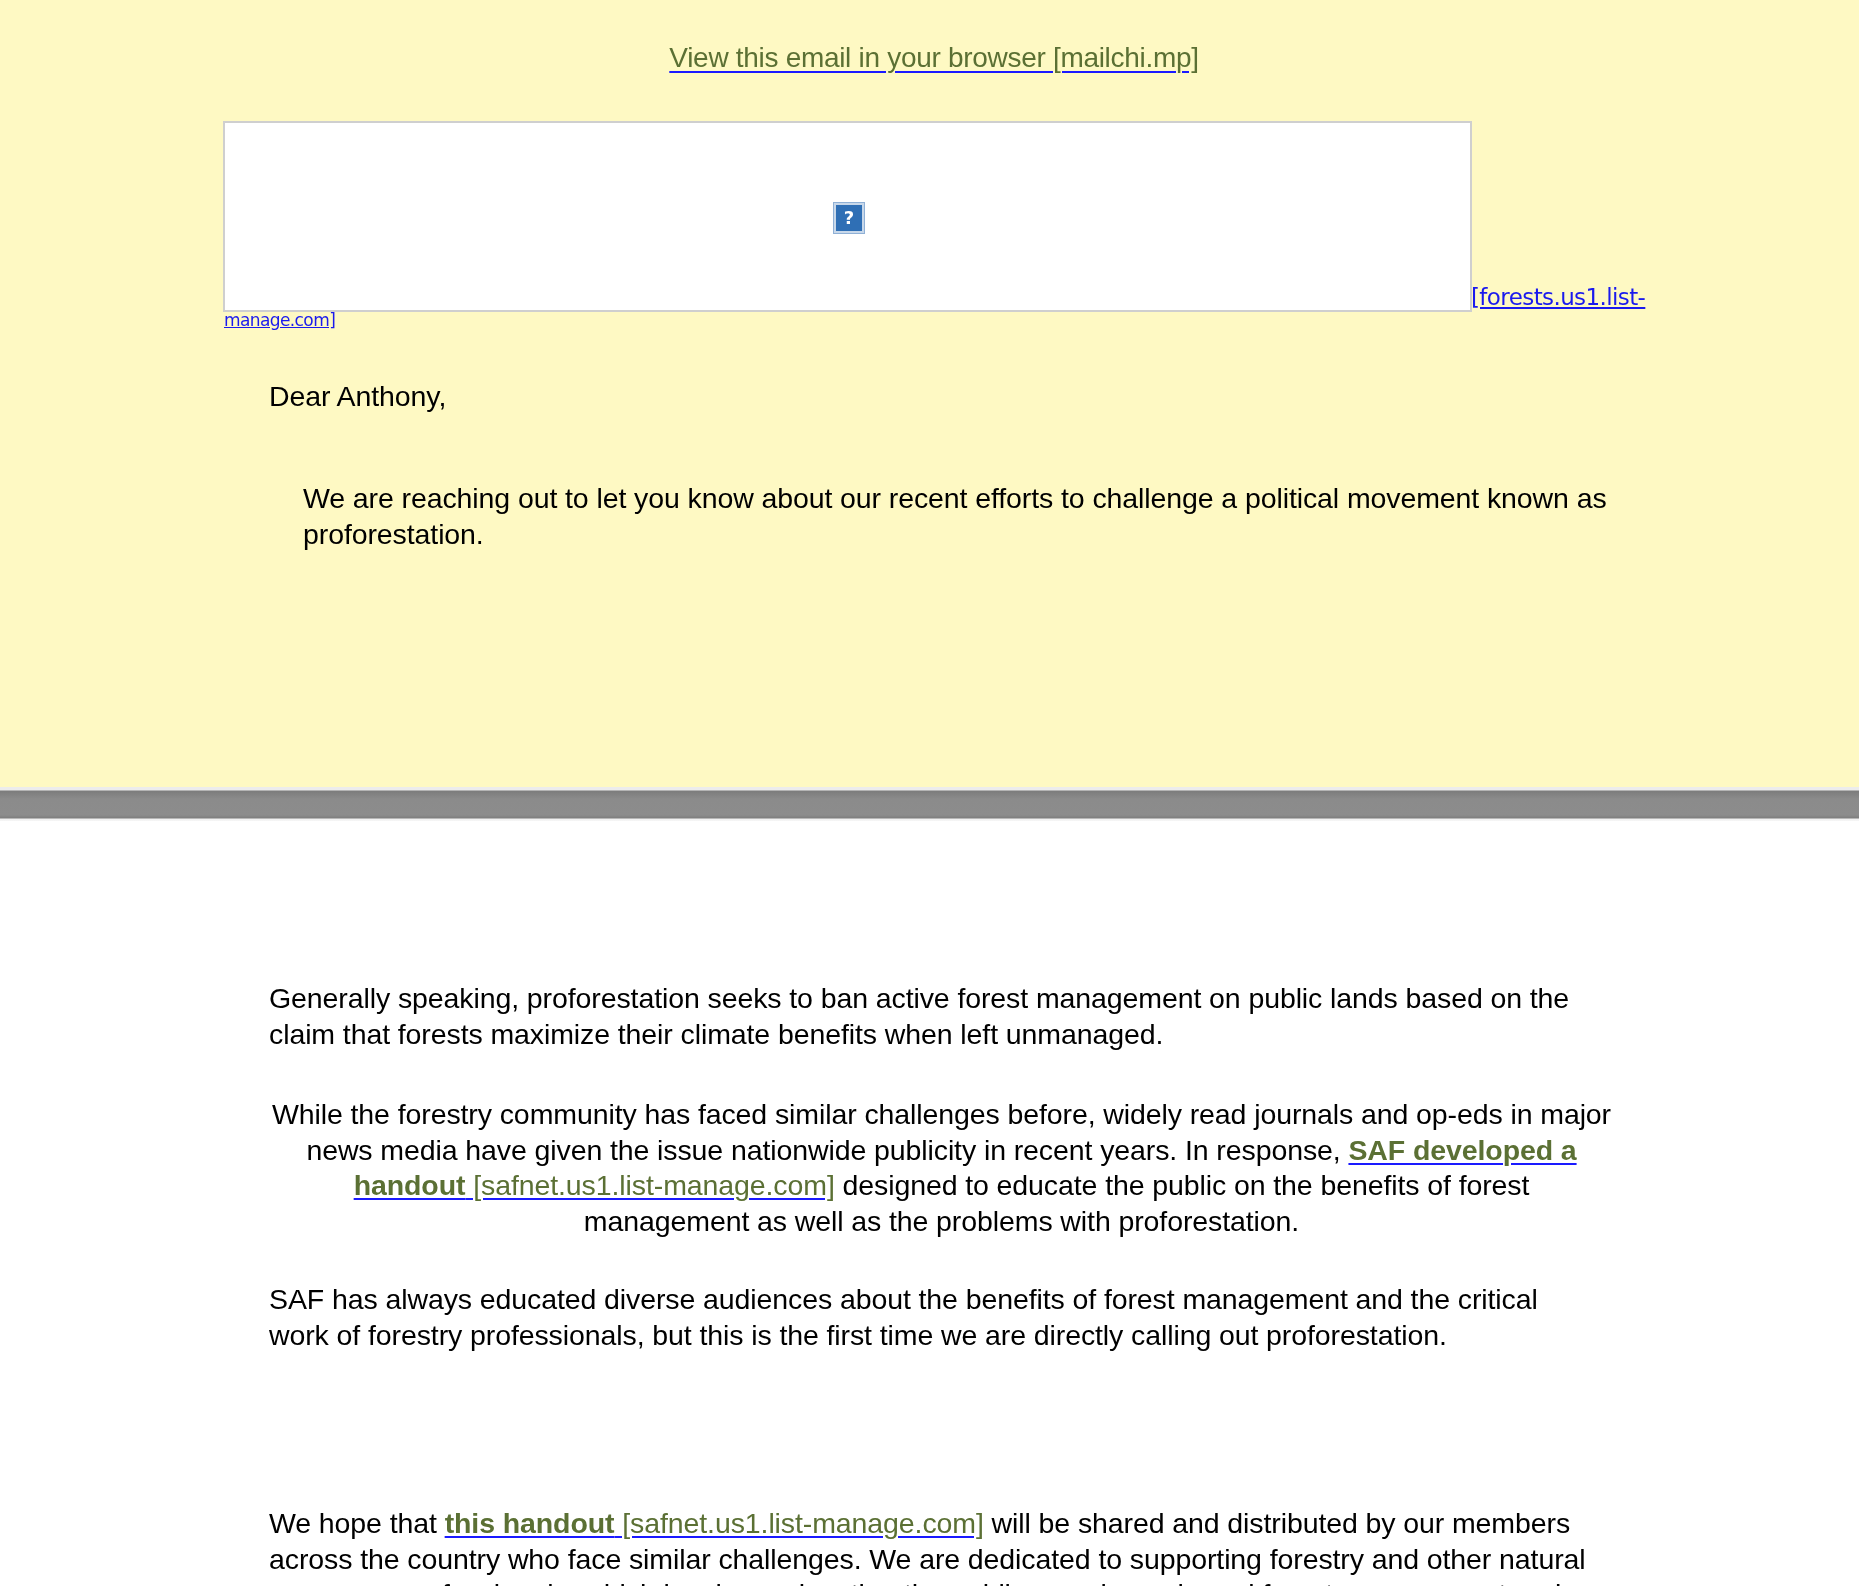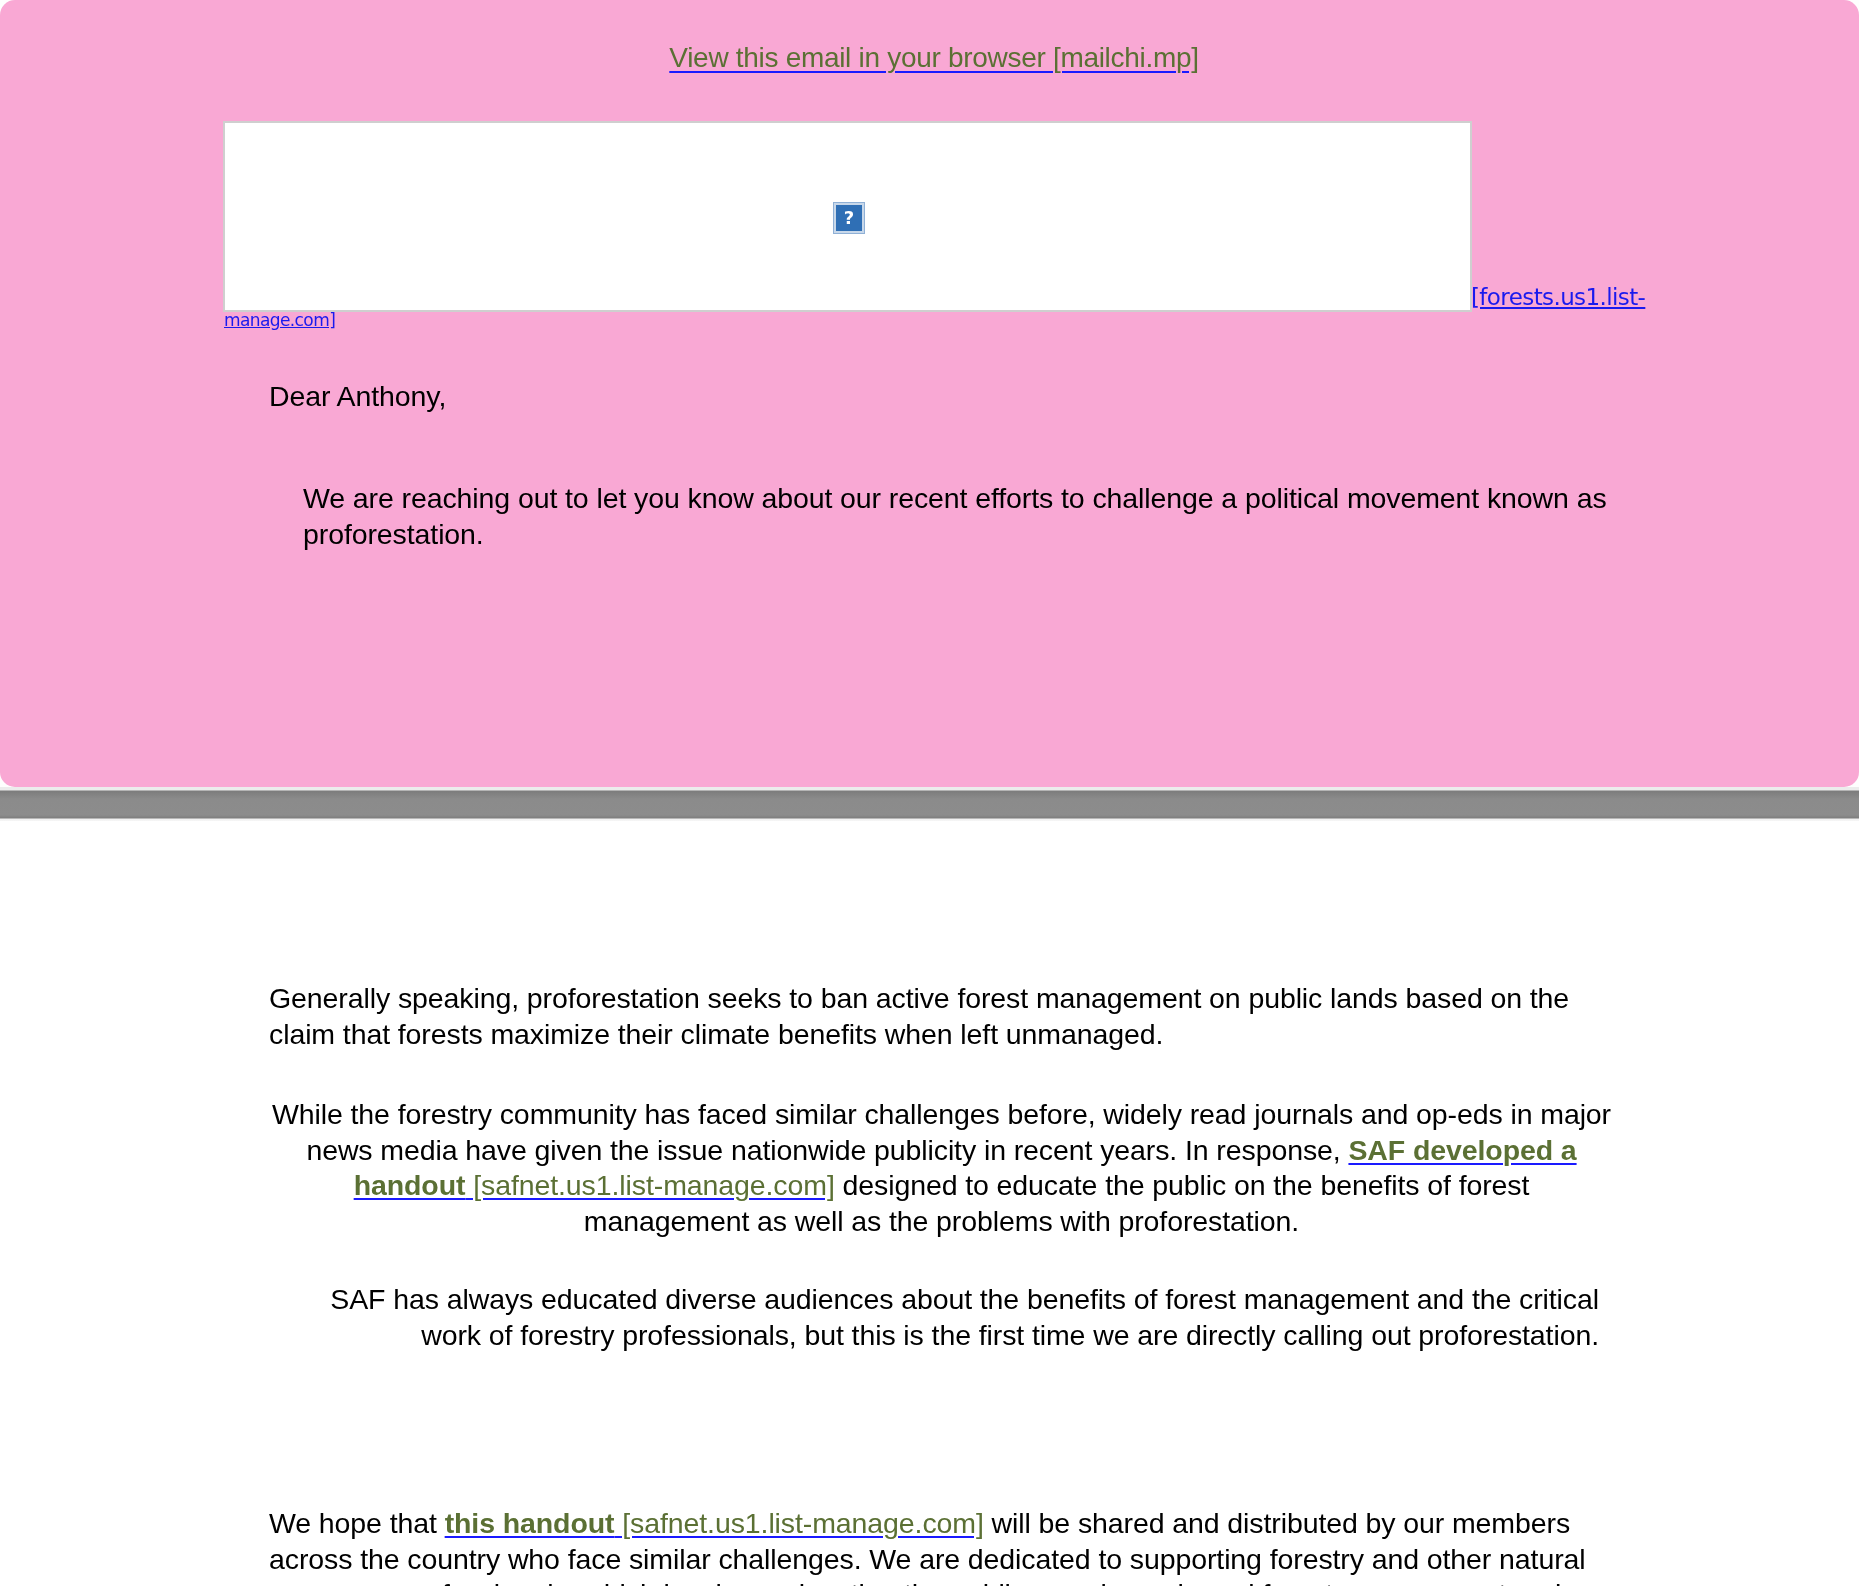--- a/index.html
+++ b/index.html
@@ -17,22 +17,21 @@
     height: 1586px;
     background: #fefefe;
     overflow: hidden;
     border-bottom-left-radius: 14px;
   }
   .page-top {
     position: absolute;
     left: 0; top: 0;
     width: 1859px;
     height: 787px;
-    background: #f9a8d4;
-    border-radius: 15px;
+    background: #fef9c3;
   }
   .page-break {
     position: absolute;
     left: 0; top: 787px;
     width: 1859px;
     height: 34px;
     background: linear-gradient(#ececec 0px, #ececec 3px, #7c7c7c 4px, #8b8b8b 12px, #8c8c8c 28px, #7e7e7e 31px, #f0f0f0 32px, #f6f6f6 34px);
   }
   .page-bottom {
     position: absolute;
@@ -141,19 +140,19 @@
   <div class="page-break"></div>
 
   <div class="page-bottom"></div>
 
   <p class="para" style="top:981px; width:1330px;">Generally speaking, proforestation seeks to ban active forest management on public lands based on the claim that forests maximize their climate benefits when left unmanaged.</p>
 
   <p class="para" style="top:1097px; width:1345px;text-align:center;">
     <span>While the forestry community has faced similar challenges before, widely read journals and op-eds in major news media have given the issue nationwide publicity in recent years. In response, </span><a class="olive-link"><b>SAF developed a handout</b><span> [safnet.us1.list-manage.com]</span></a><span> designed to educate the public on the benefits of forest management as well as the problems with proforestation.</span>
   </p>
 
-  <p class="para" style="top:1282px; width:1330px;text-align:right;">SAF has always educated diverse audiences about the benefits of forest management and the critical work of forestry professionals, but this is the first time we are directly calling out proforestation.</p>
+  <p class="para" style="top:1282px; width:1330px;">SAF has always educated diverse audiences about the benefits of forest management and the critical work of forestry professionals, but this is the first time we are directly calling out proforestation.</p>
 
   <p class="para" style="top:1506px; width:1330px;">
     <span>We hope that </span><a class="olive-link"><b>this handout</b><span> [safnet.us1.list-manage.com]</span></a><span> will be shared and distributed by our members across the country who face similar challenges. We are dedicated to supporting forestry and other natural resources professionals, which involves educating the public on science-based forest management and the essential services it provides to a growing population, both in the US and abroad.</span>
   </p>
 
 </div>
 
 </body></html>

